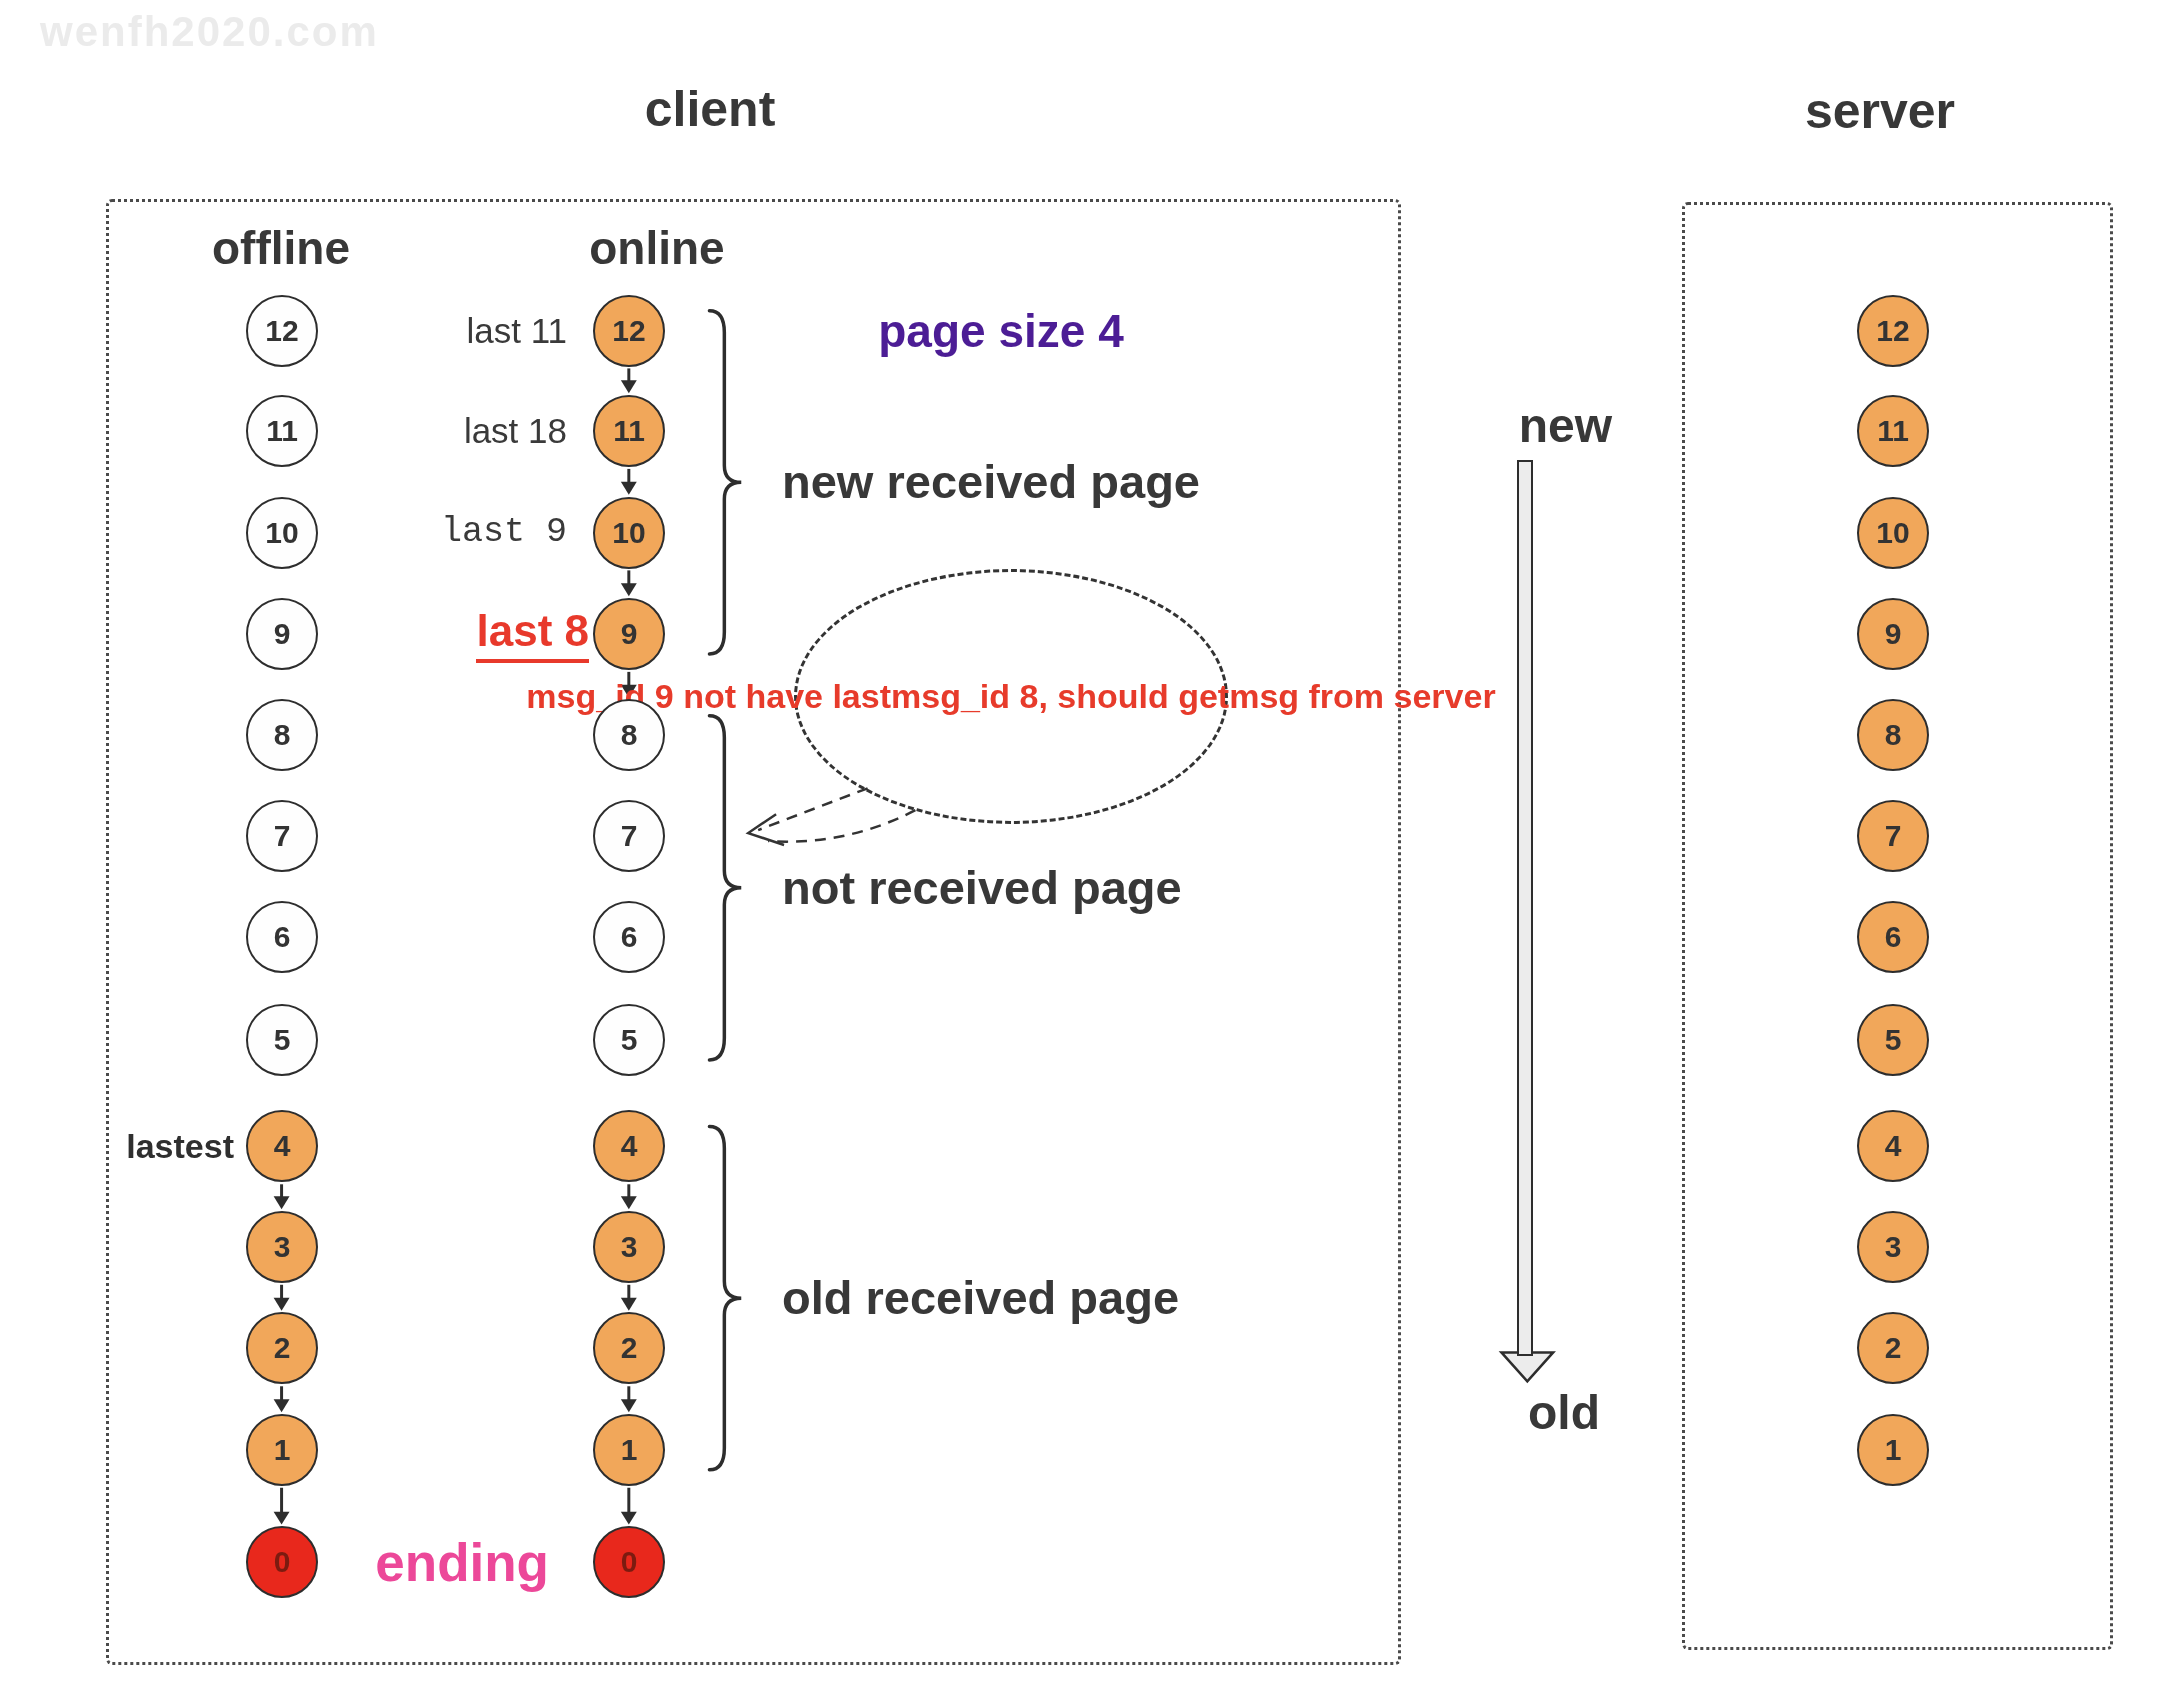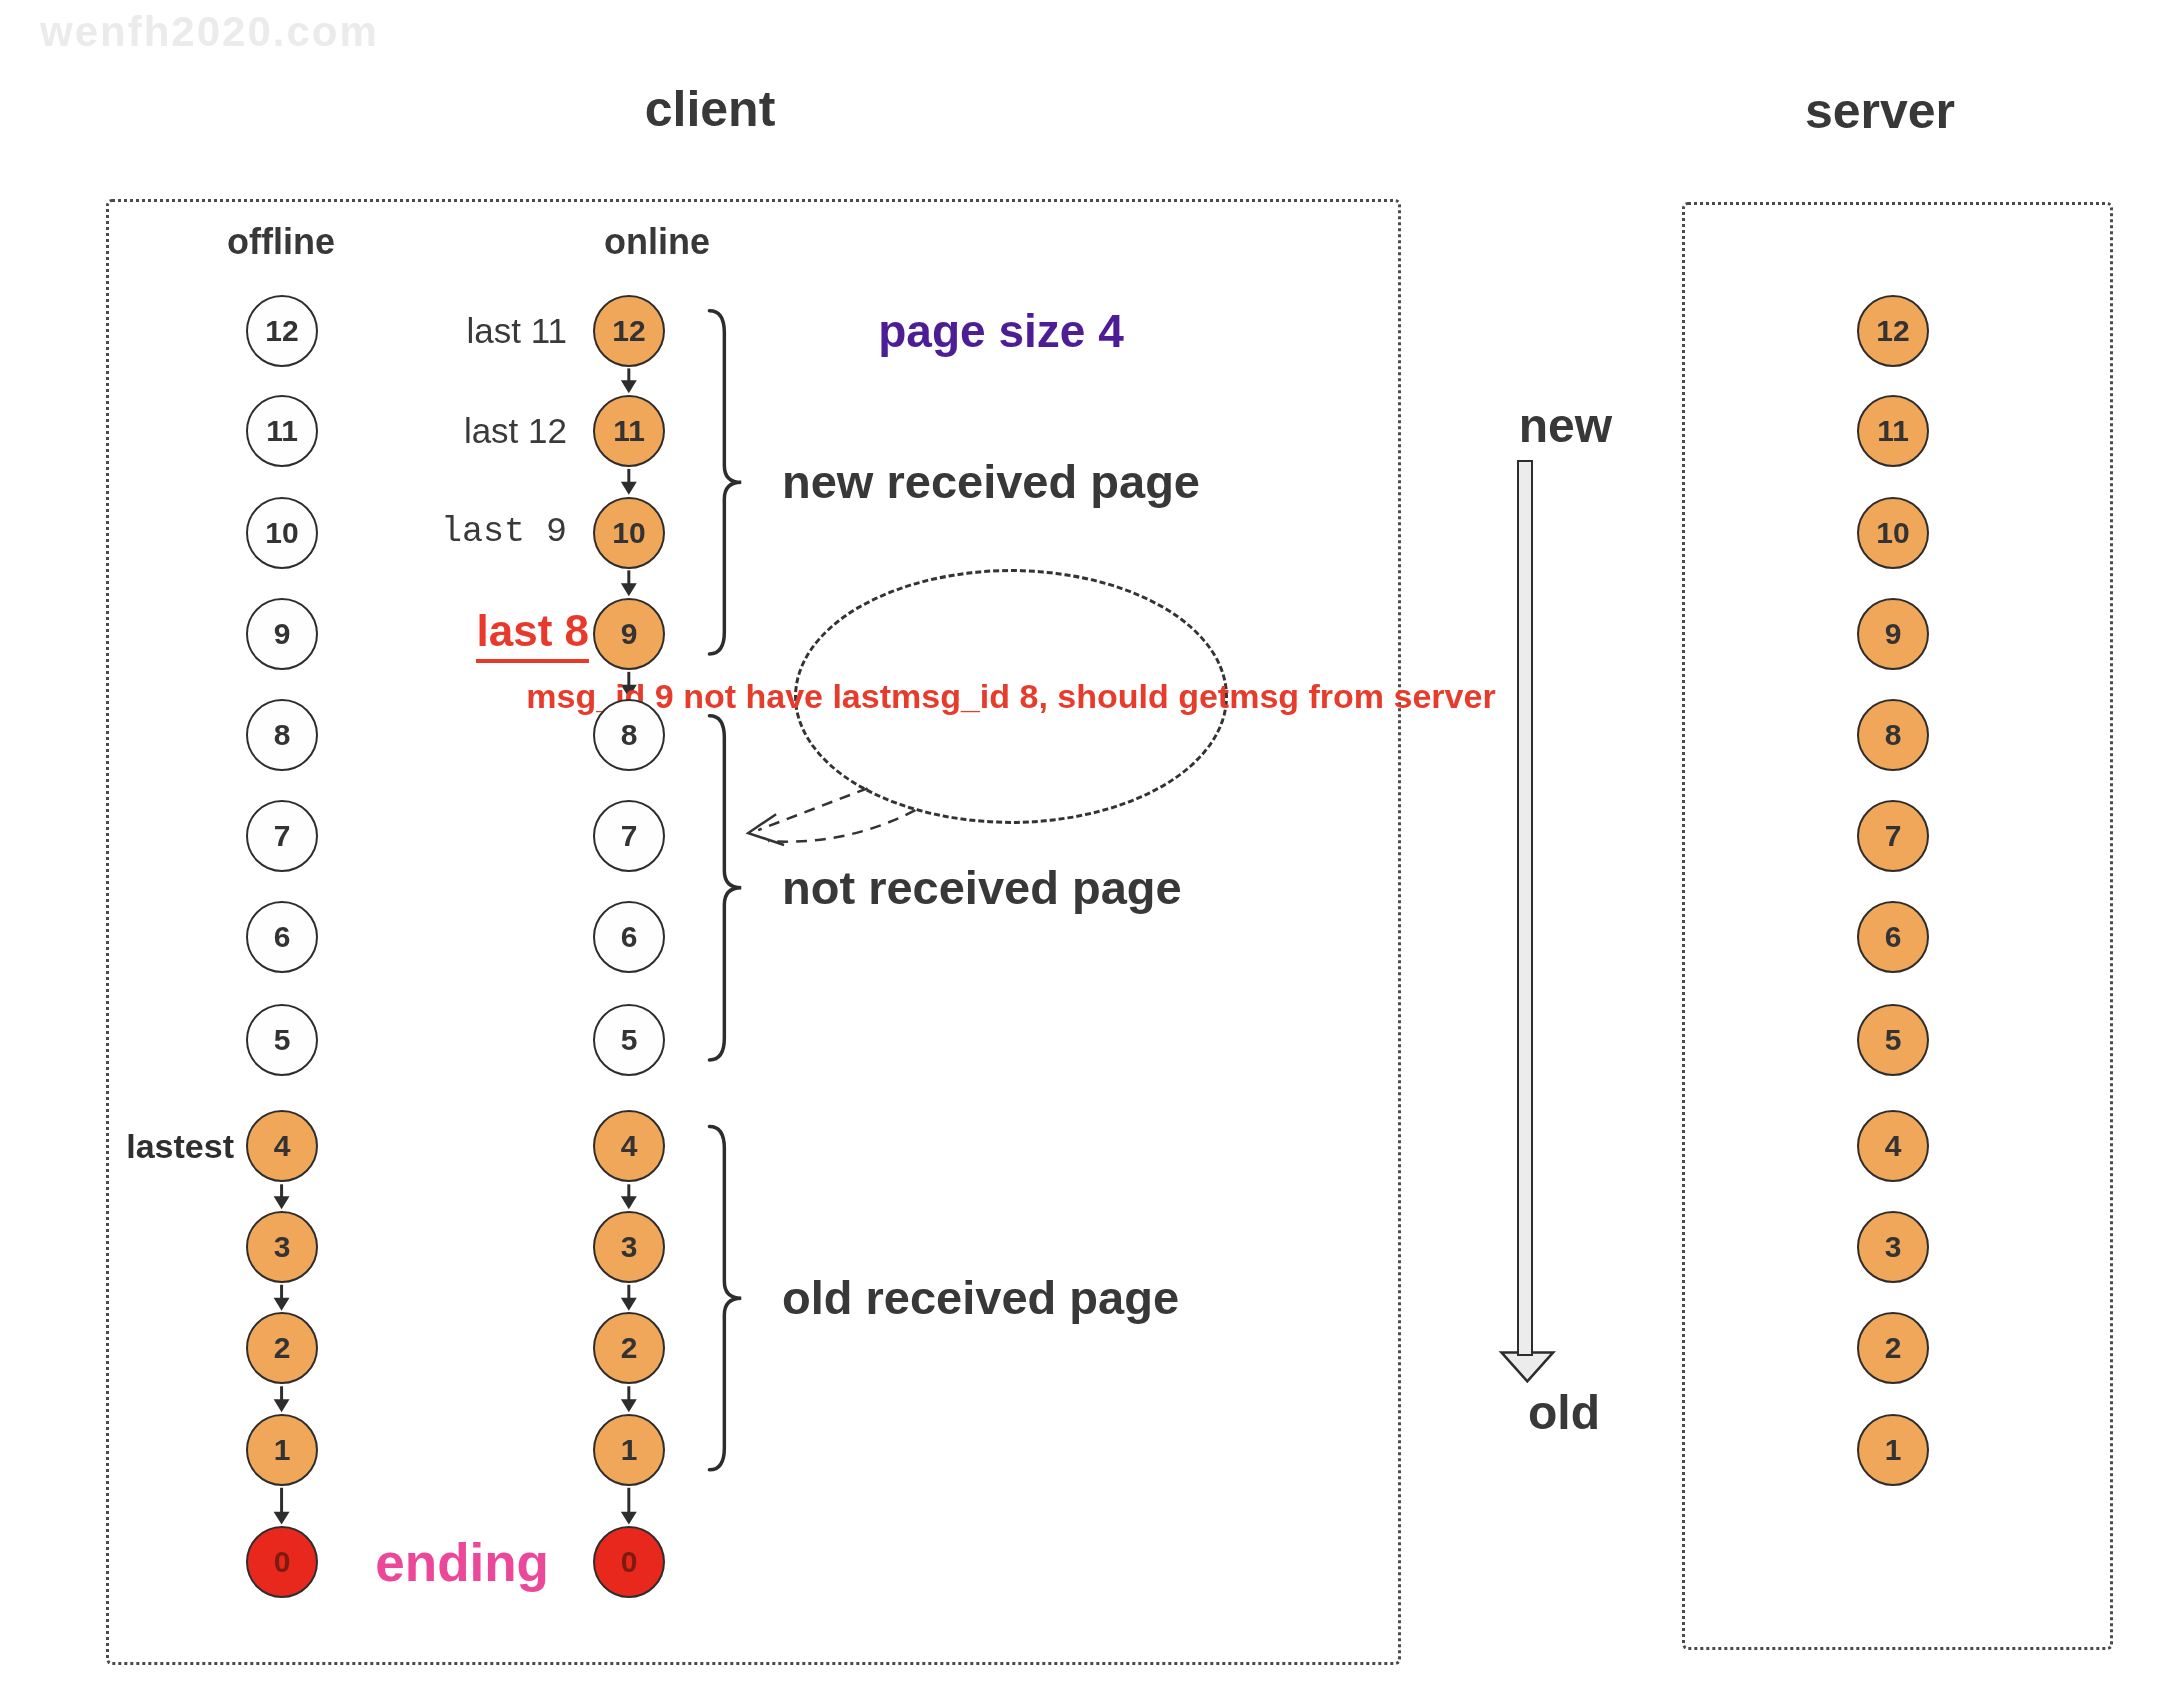--- a/index.html
+++ b/index.html
@@ -8,21 +8,21 @@
     font-family:"Liberation Sans","DejaVu Sans",sans-serif;color:#383838;
   }
   .watermark{
     position:absolute;left:40px;top:8px;font-size:42px;font-weight:700;
     color:#EBEBEB;letter-spacing:2px;
   }
   .big-title{
     position:absolute;width:318px;text-align:center;font-size:50px;font-weight:800;color:#383838;
   }
   .col-header{
-    position:absolute;width:318px;text-align:center;font-size:36px;font-weight:800;color:#383838;
+    position:absolute;width:318px;text-align:center;font-size:46px;font-weight:800;color:#383838;
   }
   .dotted-box{
     position:absolute;border:3px dotted #4a4a4a;border-radius:6px;background:transparent;
   }
   .page-size{
     position:absolute;width:418px;text-align:center;font-size:46px;font-weight:800;color:#4c1d95;
   }
   .node{
     position:absolute;width:72px;height:72px;border-radius:50%;
     border:2.5px solid #2d2d2d;box-sizing:border-box;
@@ -132,21 +132,21 @@
     <div class="node" style="left: 246px; top: 1004px; background: rgb(254, 254, 254); color: rgb(51, 51, 51);">5</div>
     <div class="node" style="left: 246px; top: 1110px; background: rgb(241, 167, 90); color: rgb(51, 51, 51);">4</div>
     <div class="side lastest" style="left: -104px; top: 1114px;">lastest</div>
     <div class="node" style="left: 246px; top: 1211px; background: rgb(241, 167, 90); color: rgb(51, 51, 51);">3</div>
     <div class="node" style="left: 246px; top: 1312px; background: rgb(241, 167, 90); color: rgb(51, 51, 51);">2</div>
     <div class="node" style="left: 246px; top: 1414px; background: rgb(241, 167, 90); color: rgb(51, 51, 51);">1</div>
     <div class="node" style="left: 246px; top: 1526px; background: rgb(232, 40, 28); color: rgb(124, 27, 16);">0</div>
     <div class="node" style="left: 593px; top: 295px; background: rgb(241, 167, 90); color: rgb(51, 51, 51);">12</div>
     <div class="side plain" style="left: 229px; top: 299px;">last 11</div>
     <div class="node" style="left: 593px; top: 395px; background: rgb(241, 167, 90); color: rgb(51, 51, 51);">11</div>
-    <div class="side plain" style="left: 229px; top: 399px;">last 12</div>
+    <div class="side plain" style="left: 229px; top: 399px;">last 18</div>
     <div class="node" style="left: 593px; top: 497px; background: rgb(241, 167, 90); color: rgb(51, 51, 51);">10</div>
     <div class="side plain" style="left: 229px; top: 500px; font-family: Liberation Mono, monospace;">last 9</div>
     <div class="node" style="left: 593px; top: 598px; background: rgb(241, 167, 90); color: rgb(51, 51, 51);">9</div>
     <div class="side alert" style="left: 251px; top: 602px;">
       <span class="ul">last 8</span>
     </div>
     <div class="node" style="left: 593px; top: 699px; background: rgb(254, 254, 254); color: rgb(51, 51, 51);">8</div>
     <div class="node" style="left: 593px; top: 800px; background: rgb(254, 254, 254); color: rgb(51, 51, 51);">7</div>
     <div class="node" style="left: 593px; top: 901px; background: rgb(254, 254, 254); color: rgb(51, 51, 51);">6</div>
     <div class="node" style="left: 593px; top: 1004px; background: rgb(254, 254, 254); color: rgb(51, 51, 51);">5</div>

